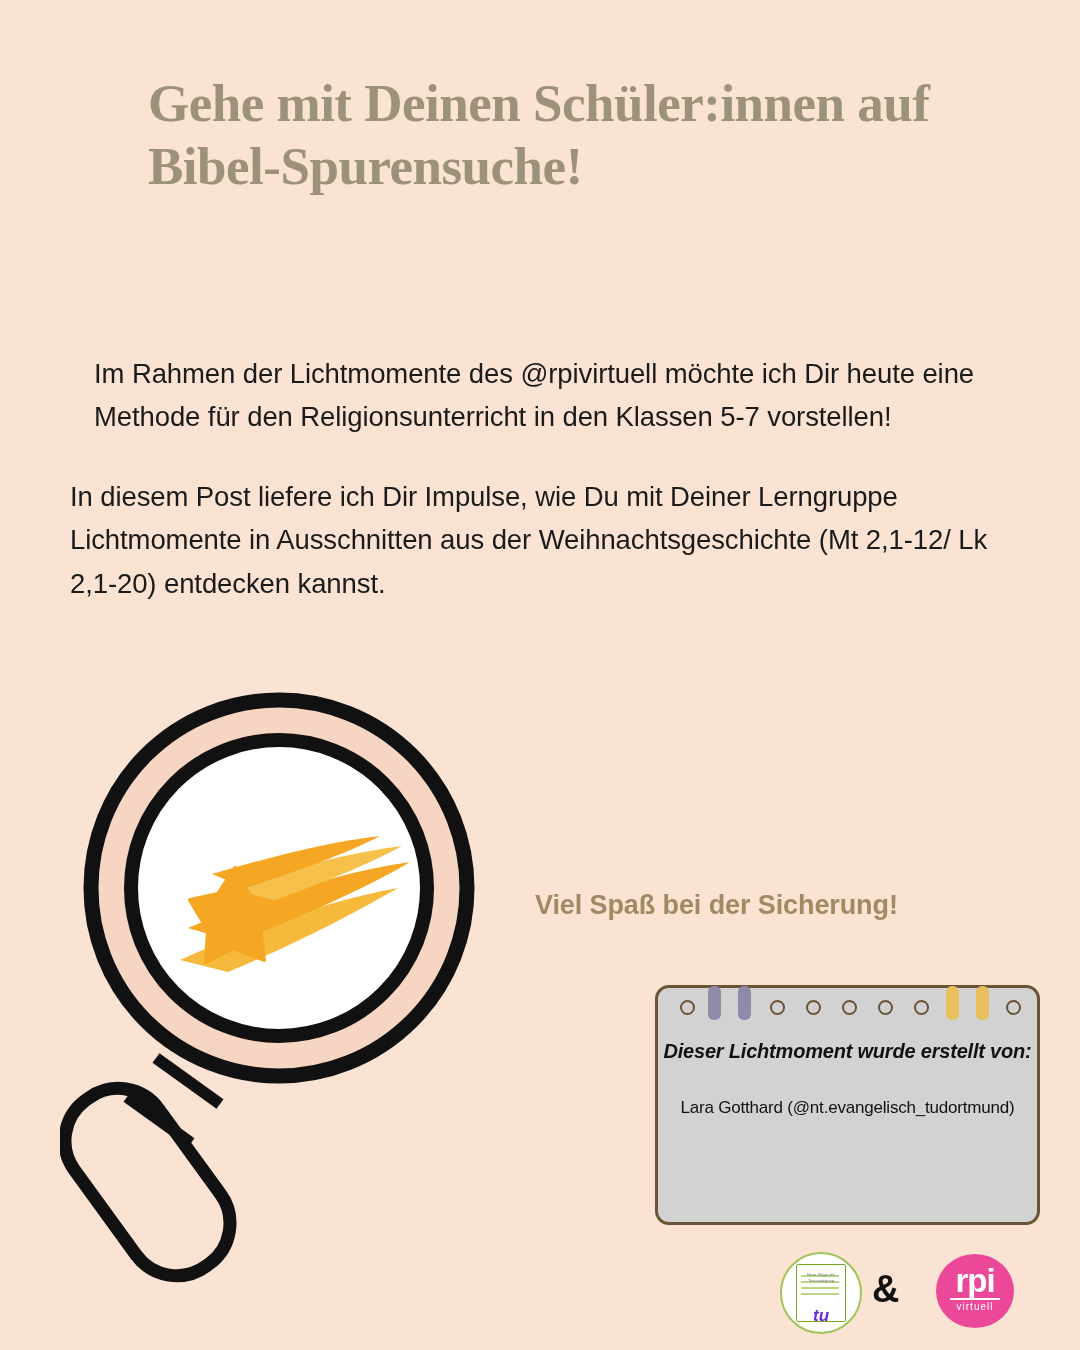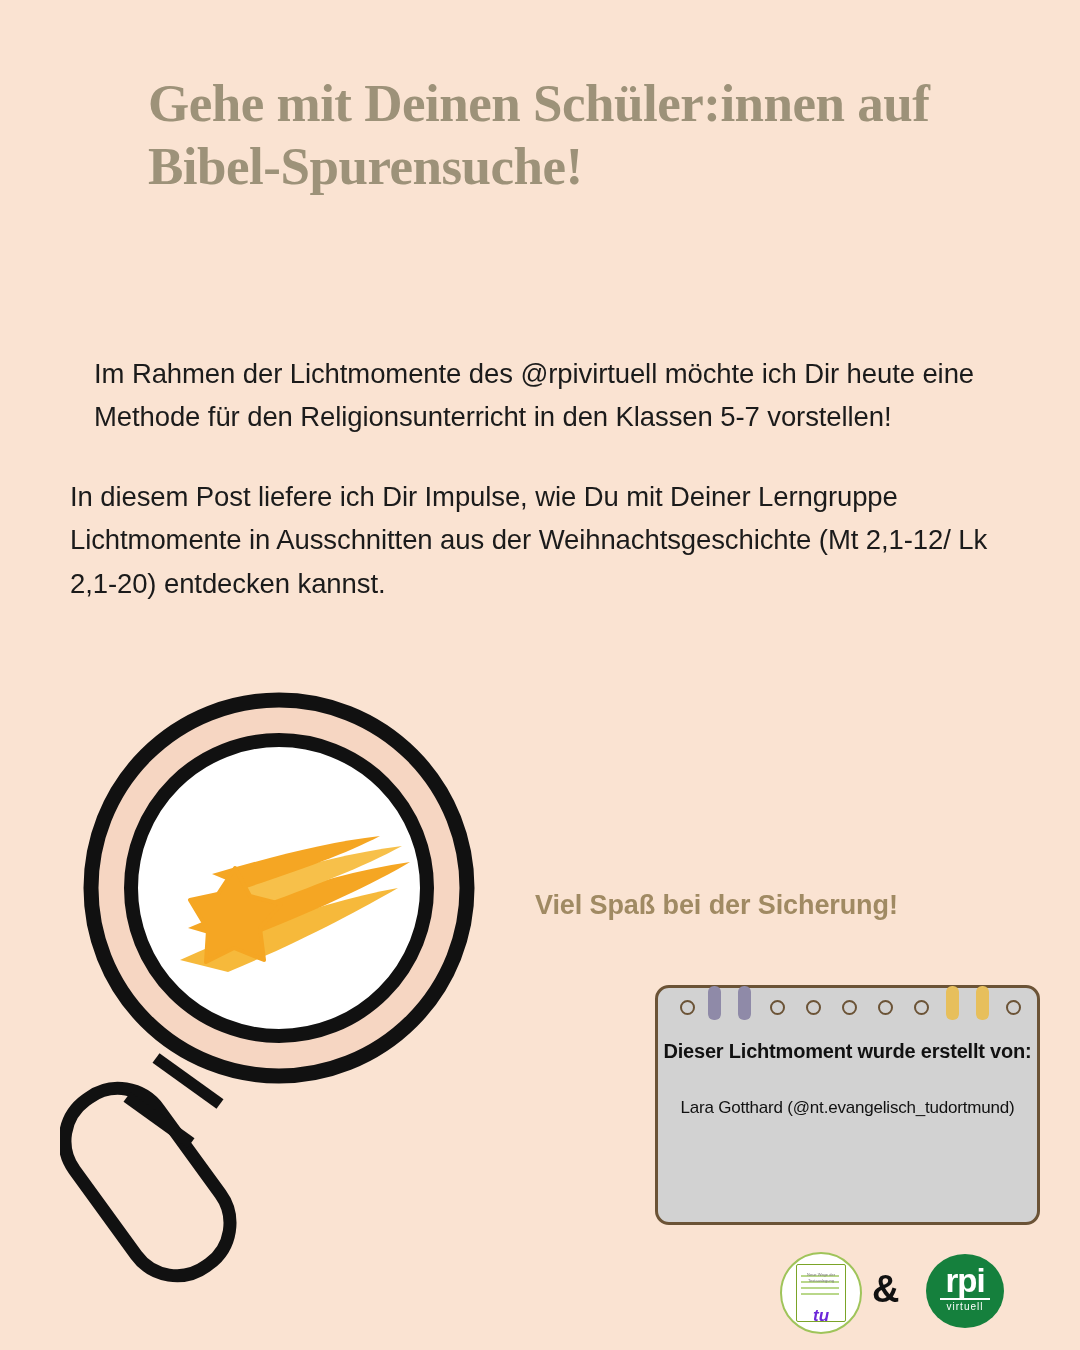--- a/index.html
+++ b/index.html
@@ -122,20 +122,21 @@
   .note-title {
     position: absolute;
     left: 0;
     top: 52px;
     width: 100%;
     text-align: center;
     font-size: 20px;
     font-weight: bold;
     color: #111;
     letter-spacing: -0.2px;
+    font-style: italic;
   }
   .note-author {
     position: absolute;
     left: 0;
     top: 110px;
     width: 100%;
     text-align: center;
     font-size: 17px;
     color: #111;
     letter-spacing: -0.2px;
@@ -210,26 +211,26 @@
   .amp {
     position: absolute;
     left: 92px;
     top: 16px;
     font-size: 38px;
     font-weight: bold;
     color: #111;
   }
   .logo-rpi {
     position: absolute;
-    left: 146px;
+    left: 156px;
     top: 2px;
     width: 78px;
     height: 74px;
     border-radius: 50%;
-    background: #15803d;
+    background: #ec4899;
   }
   .logo-rpi .rpi-text {
     position: absolute;
     left: 0;
     top: 10px;
     width: 78px;
     text-align: center;
     font-size: 33px;
     font-weight: bold;
     color: #ffffff;

